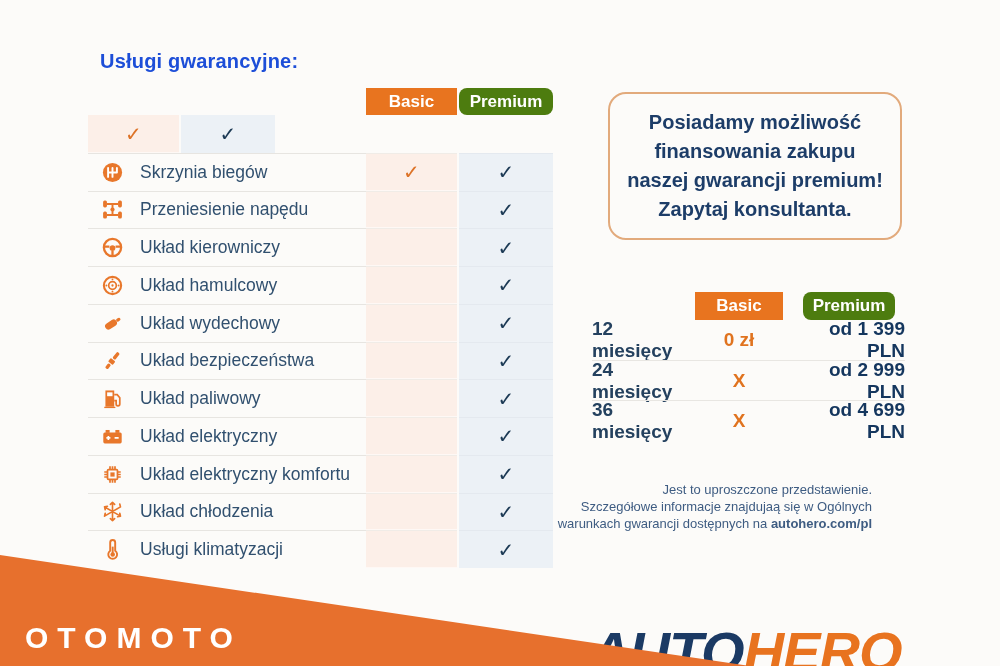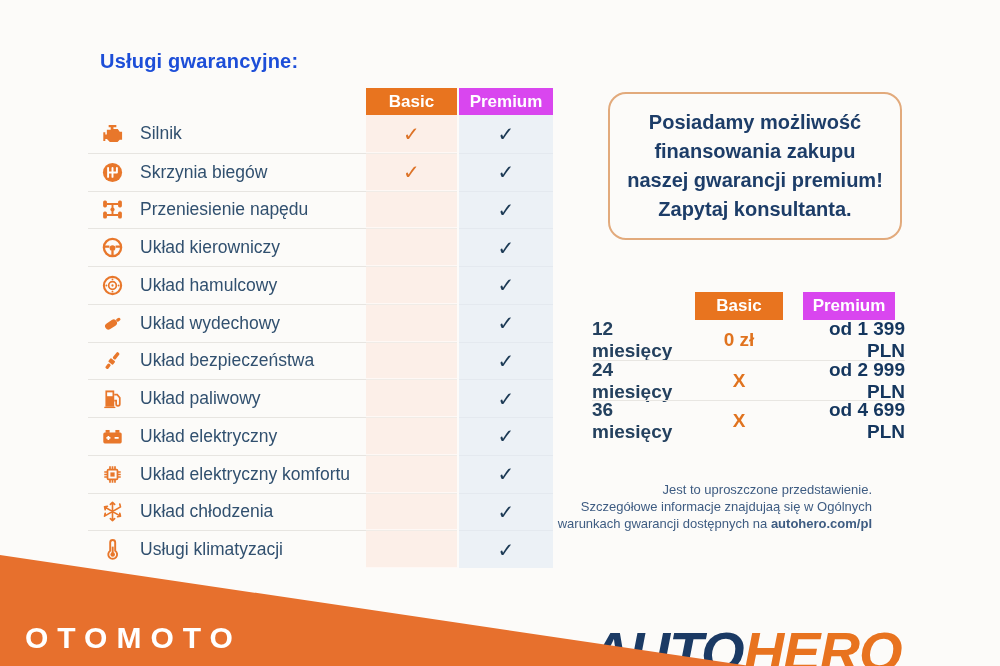--- a/index.html
+++ b/index.html
@@ -15,21 +15,21 @@
     position:absolute; left:100px; top:50px;
     font-size:20px; font-weight:bold; color:#1d4ed8; letter-spacing:0.2px;
   }
   .svc-table { position:absolute; left:88px; top:88px; width:465px; }
   .svc-header { display:flex; justify-content:flex-end; height:27px; gap:2px; }
   .chip {
     display:flex; align-items:center; justify-content:center;
     color:#ffffff; font-weight:bold; font-size:17px;
   }
   .chip.basic   { width:91px; background:#e8741f; }
-  .chip.premium { width:94px; background:#d946ef; }
+  .chip.premium { width:94px; background:#4d7c0f;border-radius:8px; }
   .svc-body { display:flex; flex-direction:column; height:453px; }
   .svc-row { flex:1; display:flex; align-items:stretch; }
   .svc-row + .svc-row .svc-left { border-top:1px solid #e7e5e1; }
   .svc-left { flex:1; display:flex; align-items:center; }
   .svc-icon { width:26px; height:24px; margin-left:11px; display:flex; align-items:center; justify-content:center; }
   .svc-icon svg { width:23px; height:23px; display:block; }
   .svc-label { margin-left:15px; font-size:17.5px; color:#31506f; }
   .svc-cell {
     display:flex; align-items:center; justify-content:center;
     font-size:20px; font-weight:bold;
@@ -92,28 +92,20 @@
 
   <div class="page-title">Usługi gwarancyjne:</div>
 
   <div class="svc-table">
     <div class="svc-header">
       <div class="chip basic">Basic</div>
       <div class="chip premium">Premium</div>
     </div>
     <div class="svc-body">
   <div class="svc-row">
-    <div class="svc-left">
-      <span class="svc-icon">
-              <svg viewBox="0 0 24 24">
-                <path fill="#e8772b" d="M8 3h8v2.4h-3v2h4.5l2 2.8H22v8.2h-2.5l-2.2 2.4H9.2l-3-3H4.5v2H2.4v-9h2.1v2.2h1.6V8.2h4V5.4H8z"></path>
-              </svg>
-            </span>
-      <span class="svc-label">Silnik</span>
-    </div>
     <span class="svc-cell basic">✓</span>
     <span class="svc-cell premium">✓</span>
   </div>
 
   <div class="svc-row">
     <div class="svc-left">
       <span class="svc-icon">
               <svg viewBox="0 0 24 24">
                 <circle cx="12" cy="12" r="10" fill="#e8772b"></circle>
                 <g stroke="#fff" stroke-width="2" stroke-linecap="round" fill="none">

